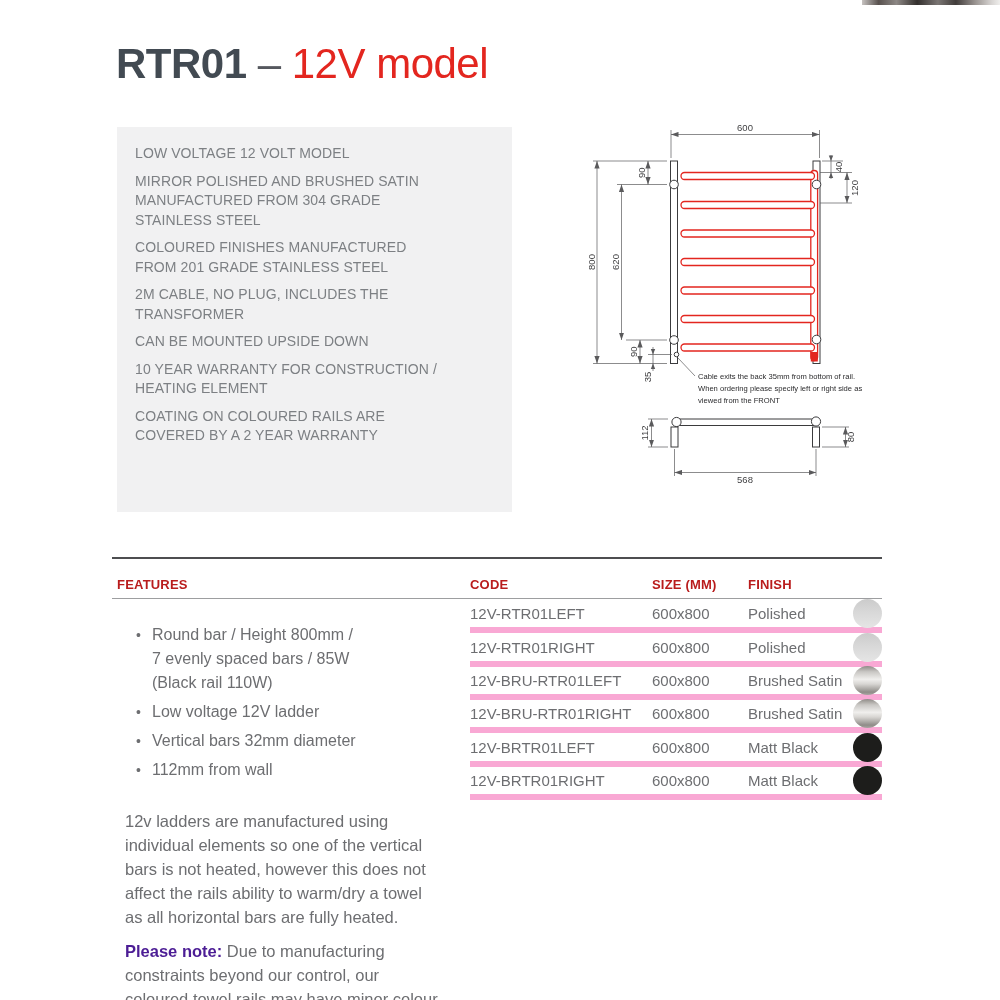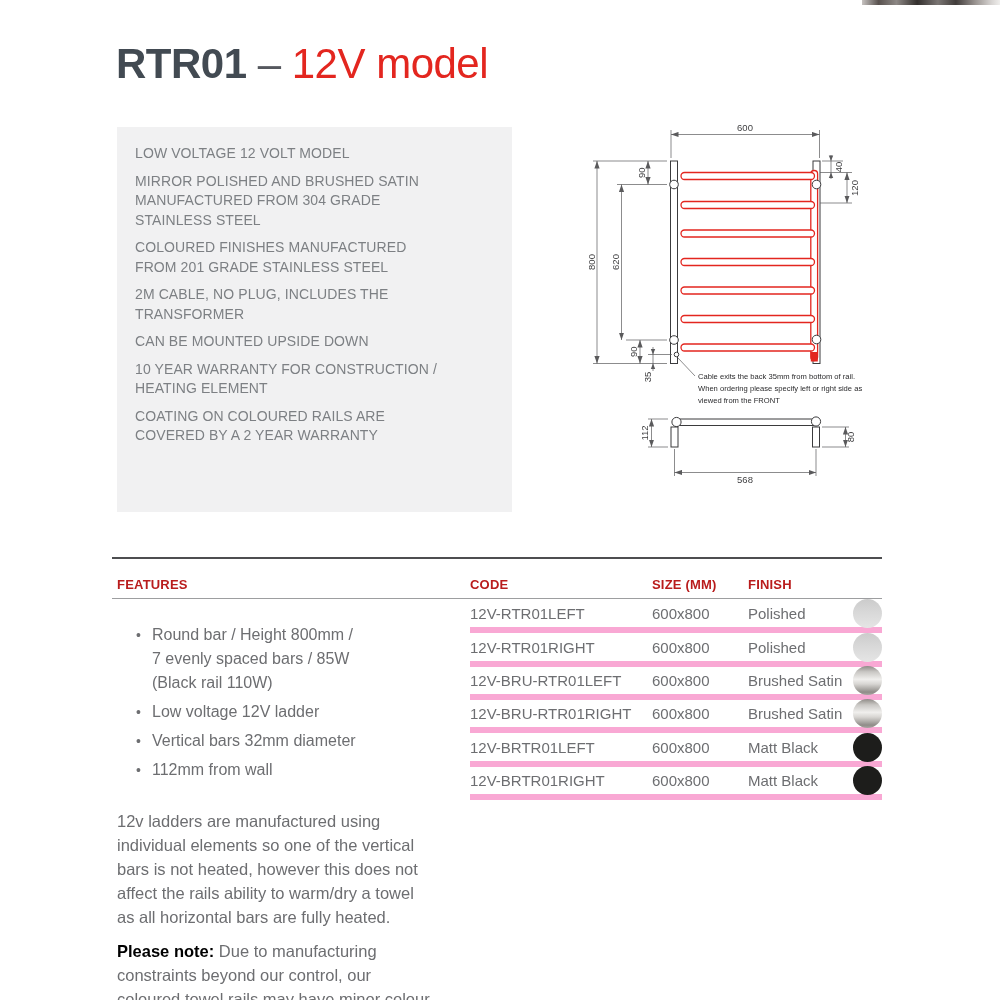--- a/index.html
+++ b/index.html
@@ -41,22 +41,22 @@
   
   .features{left:117px;top:607px;width:330px;list-style:none;margin:16px;padding:0}
   .features li{position:relative;padding-left:19px;margin:0 0 5px 0;
                font-size:16px;line-height:24px;color:#6d6e71}
   .features li::before{content:"\2022";position:absolute;left:3px;top:0;
                        font-size:14px;line-height:24px;color:#6d6e71}
   .features li span{white-space:pre-line}
 
   
   .notes{left:117px;top:809px;width:354px;font-size:16.5px;line-height:24px;color:#6d6e71}
-  .notes p{margin:0 0 10px 0;white-space:pre-line}
-  .note-label{font-weight:700;color:#000000}
+  .notes p{margin:0 0 10px 8px;white-space:pre-line}
+  .note-label{font-weight:700;color:#4c1d95}
 
   
   .diagram{left:555px;top:105px;width:445px;height:395px}
   .dimtxt{font-family:"Liberation Sans",sans-serif;font-size:9.5px;fill:#3f3f41}
   .notetxt{font-family:"Liberation Sans",sans-serif;font-size:7.6px;fill:#2a2a2c}
 </style>
 </head>
 <body>
 
 <div class="page">

